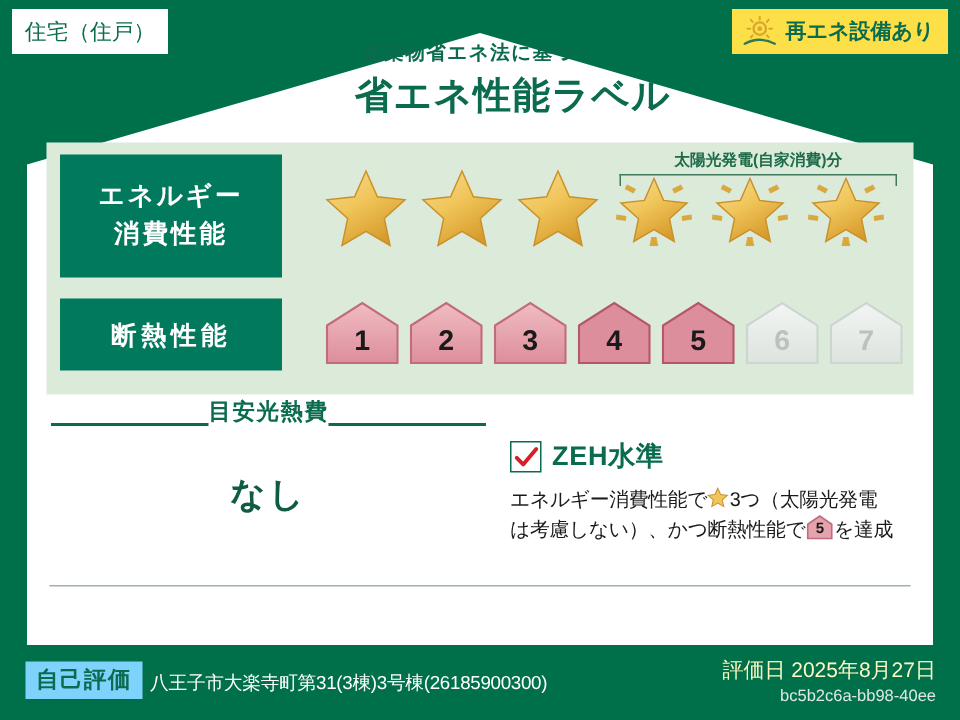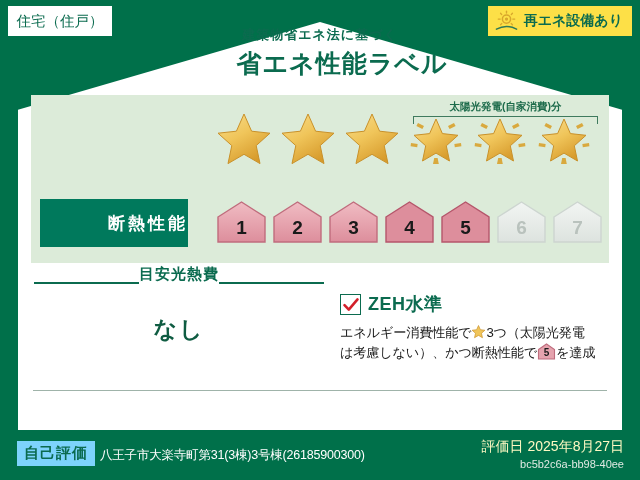--- a/index.html
+++ b/index.html
@@ -66,21 +66,21 @@
     display: flex; flex-direction: column;
     align-items: center; justify-content: center;
     font-weight: bold; text-align: center;
   }
   .row-energy .row-tag {
     top: 0; width: 148px; height: 82px;
     font-size: 17px; line-height: 1.45; letter-spacing: 2px;
   }
   .row-insul .row-tag {
     top: 0; width: 148px; height: 48px;
-    font-size: 17px; letter-spacing: 3px; align-items: flex-end;
+    font-size: 17px; letter-spacing: 3px;
   }
 
   
   .stars { position: absolute; left: 182px; top: 4px; display: flex; gap: 2px; }
   .star-slot { position: relative; width: 62px; height: 62px; }
   .star-svg { width: 62px; height: 62px; display: block; }
 
   .solar-bracket {
     position: absolute; left: 377px; top: -2px; width: 195px; height: 28px;
   }
@@ -192,20 +192,24 @@
   <div class="house-body"></div>
 
   <div class="title-wrap">
     <div class="title-sub">建築物省エネ法に基づく</div>
     <div class="title-main">省エネ性能ラベル</div>
   </div>
 
   <div class="perf-panel">
 
     <div class="perf-row row-energy">
+      <div class="row-tag">
+        <span>エネルギー</span>
+        <span>消費性能</span>
+      </div>
 
       <div class="solar-bracket">
         <div class="bk-text">太陽光発電(自家消費)分</div>
         <div class="bk-line"></div>
       </div>
 
       <div class="stars">
         <div class="star-slot">
           <svg class="star-svg" viewBox="0 0 62 62">
               <defs>

